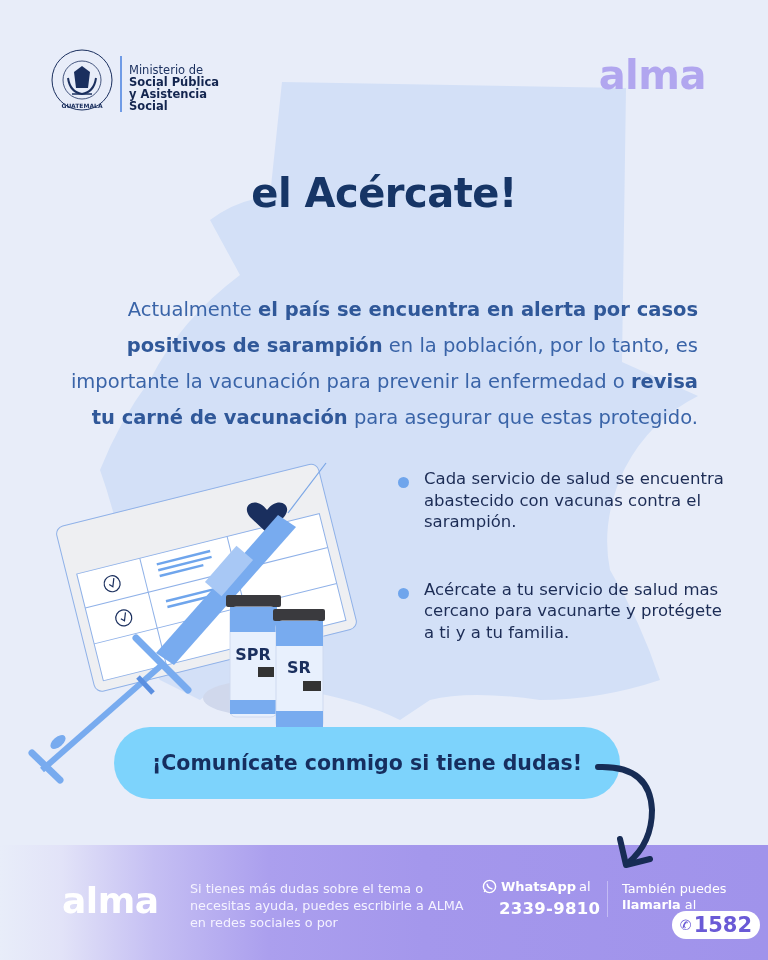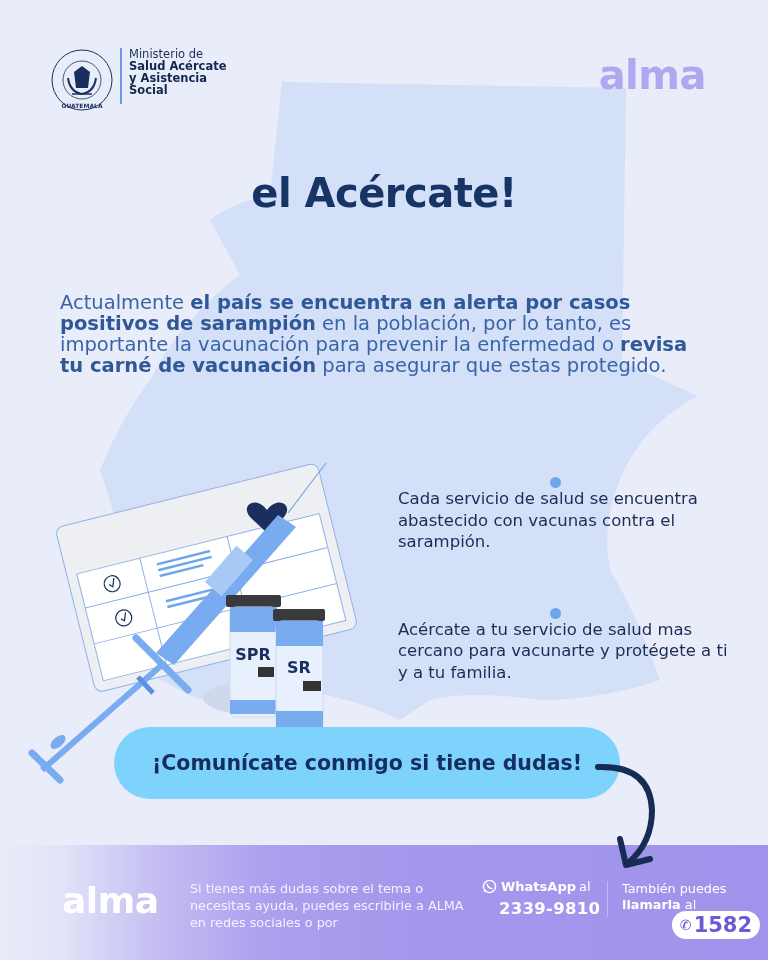--- a/index.html
+++ b/index.html
@@ -6,21 +6,21 @@
   html, body { width: 768px; height: 960px; overflow: hidden; }
   body {
     background: #e8edf9;
     font-family: "DejaVu Sans", sans-serif;
     position: relative;
     color: #1a2f5e;
   }
   .map-bg { position: absolute; left: 0; top: 0; width: 768px; height: 960px; z-index: 0; }
 
   
-  .header { position: absolute; left: 50px; top: 48px; display: flex; align-items: flex-start; z-index: 2; }
+  .header { position: absolute; left: 50px; top: 48px; display: flex; align-items: flex-end; z-index: 2; }
   .seal { width: 64px; height: 64px; }
   .header-divider { width: 2px; height: 56px; background: #6f9be6; margin: 0 7px 0 6px; }
   .ministry { line-height: 12px; }
   .ministry .line1 { font-size: 11.5px; color: #1a2f5e; font-weight: normal; }
   .ministry .bold { font-size: 11.5px; color: #13254f; font-weight: bold; }
   .alma-top {
     position: absolute; right: 62px; top: 52px;
     font-family: "DejaVu Sans", sans-serif;
     font-weight: bold; font-size: 40px; letter-spacing: -0.5px;
     color: #b1a6ef; z-index: 2;
@@ -29,30 +29,30 @@
   
   .title {
     position: absolute; left: 0; width: 768px; top: 165px;
     text-align: center; z-index: 2;
     font-family: "DejaVu Sans", sans-serif;
     font-weight: bold; font-size: 40px; line-height: 56px;
     color: #163566; letter-spacing: -0.5px;
   }
 
   .intro {
-    position: absolute; left: 60px; width: 650px; top: 292px;
-    text-align: left; z-index: 2;
-    font-size: 19.5px; line-height: 21px;
+    position: absolute; left: 48px; width: 650px; top: 292px;
+    text-align: right; z-index: 2;
+    font-size: 19.5px; line-height: 36px;
     color: #3a64a8;
   }
   .intro b { color: #305899; }
 
   
   .bullets { position: absolute; left: 398px; top: 468px; width: 330px; z-index: 2; }
-  .bullet { display: flex; align-items: center; flex-direction: column; }
+  .bullet { display: flex; align-items: flex-start; }
   .bullet + .bullet { margin-top: 46px; }
   .dot { width: 11px; height: 11px; border-radius: 50%; background: #6fa5ec; margin-top: 9px; margin-right: 15px; flex: none; }
   .bullet-text { font-size: 16.5px; line-height: 21.5px; color: #1c2c55; }
 
   
   .illus { position: absolute; left: 28px; top: 455px; width: 345px; height: 330px; z-index: 2; }
 
   
   .cta {
     position: absolute; left: 114px; top: 727px; width: 506px; height: 72px;
@@ -105,21 +105,21 @@
     <circle cx="32" cy="32" r="30" fill="none" stroke="#1a2f5e" stroke-width="1"></circle>
     <circle cx="32" cy="32" r="19" fill="none" stroke="#1a2f5e" stroke-width="0.8"></circle>
     <path d="M24 24 L32 18 L40 24 L38 40 L26 40 Z" fill="#1a2f5e"></path>
     <path d="M18 30 Q20 44 32 46 Q44 44 46 30" fill="none" stroke="#1a2f5e" stroke-width="2"></path>
     <path d="M22 46 L42 46" stroke="#1a2f5e" stroke-width="1.5"></path>
     <text x="32" y="60" font-size="6" text-anchor="middle" fill="#1a2f5e" font-family="DejaVu Sans, sans-serif" font-weight="bold">GUATEMALA</text>
   </svg>
   <div class="header-divider"></div>
   <div class="ministry">
     <div class="line1">Ministerio de</div>
-    <div class="bold">Salud Acércate</div>
+    <div class="bold">Social Pública</div>
     <div class="bold">y Asistencia</div>
     <div class="bold">Social</div>
   </div>
 </div>
 <div class="alma-top">alma</div>
 
 <div class="title">
   <div>el Acércate!</div>
 </div>
 

